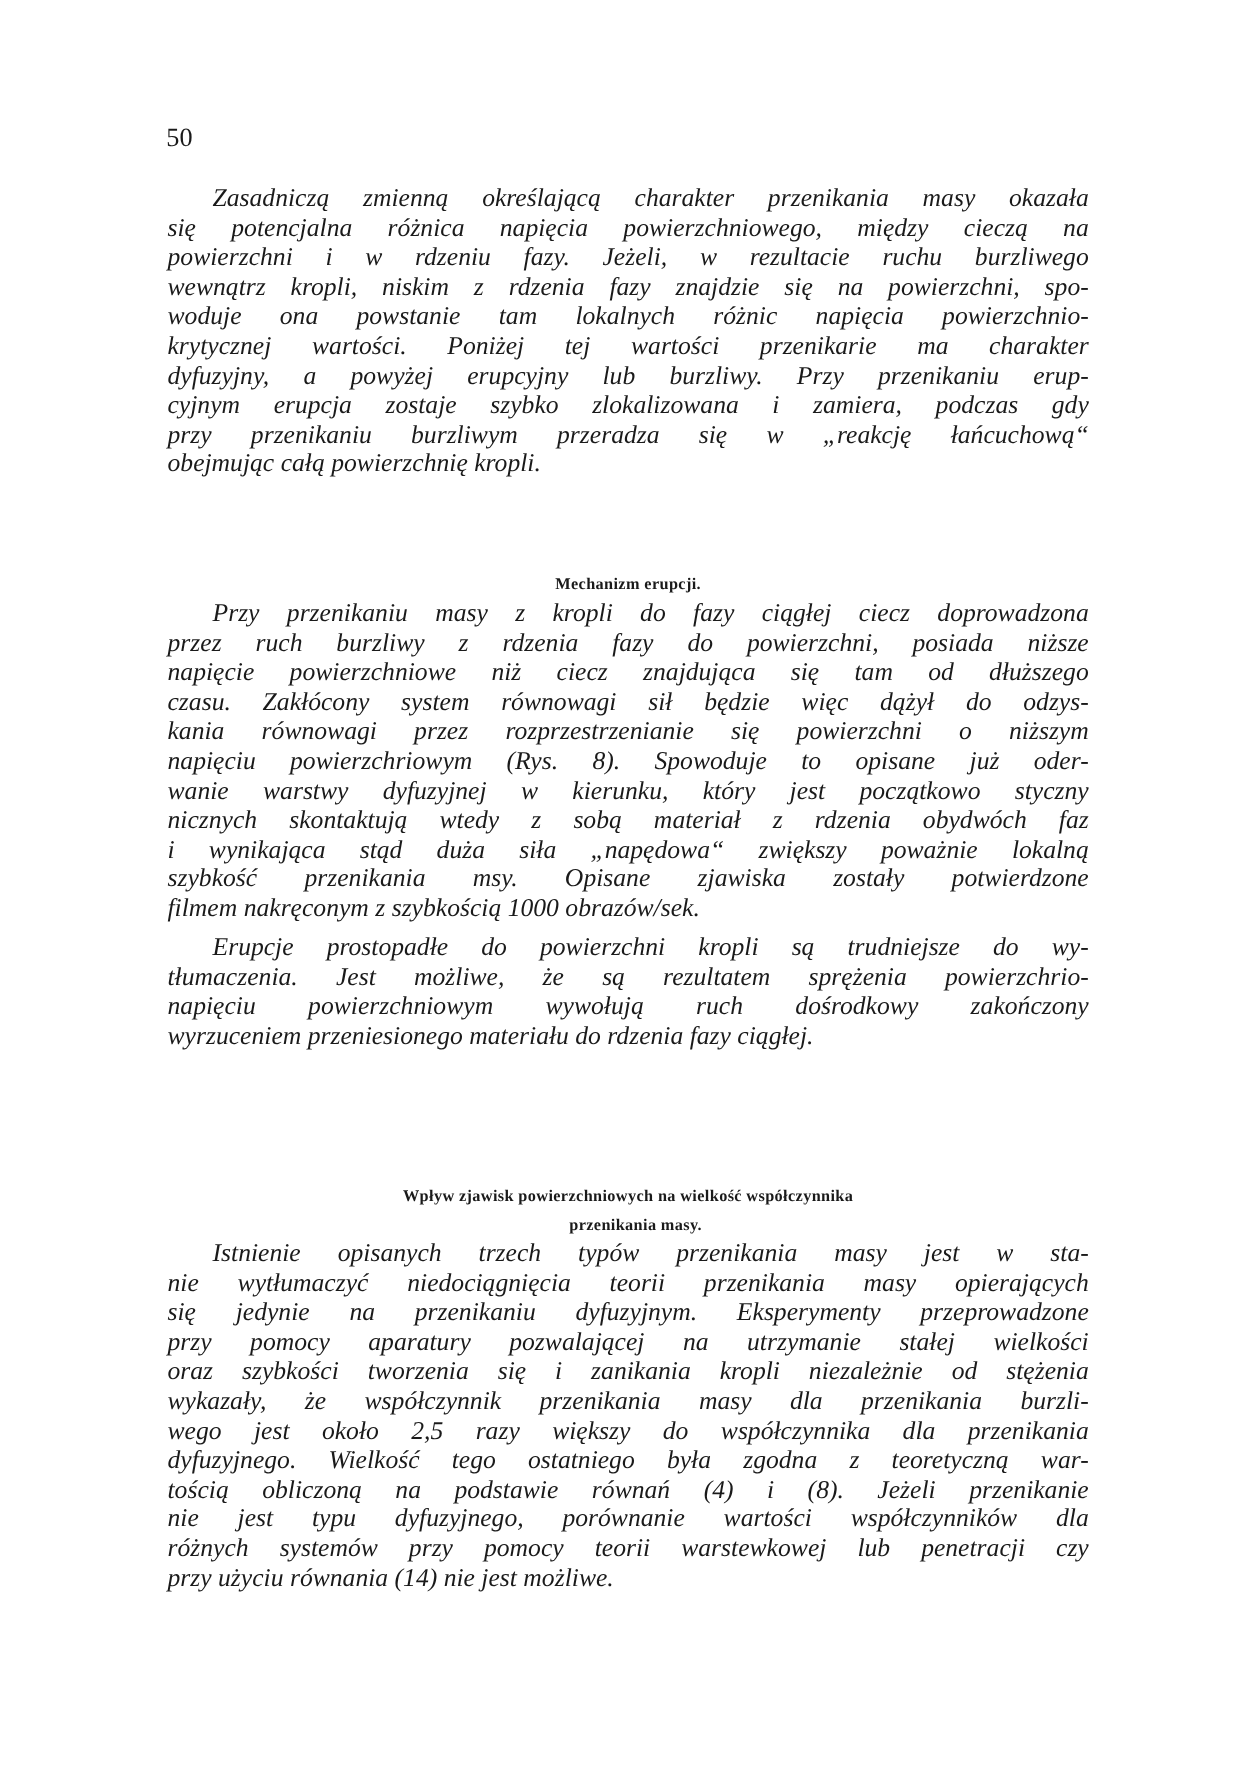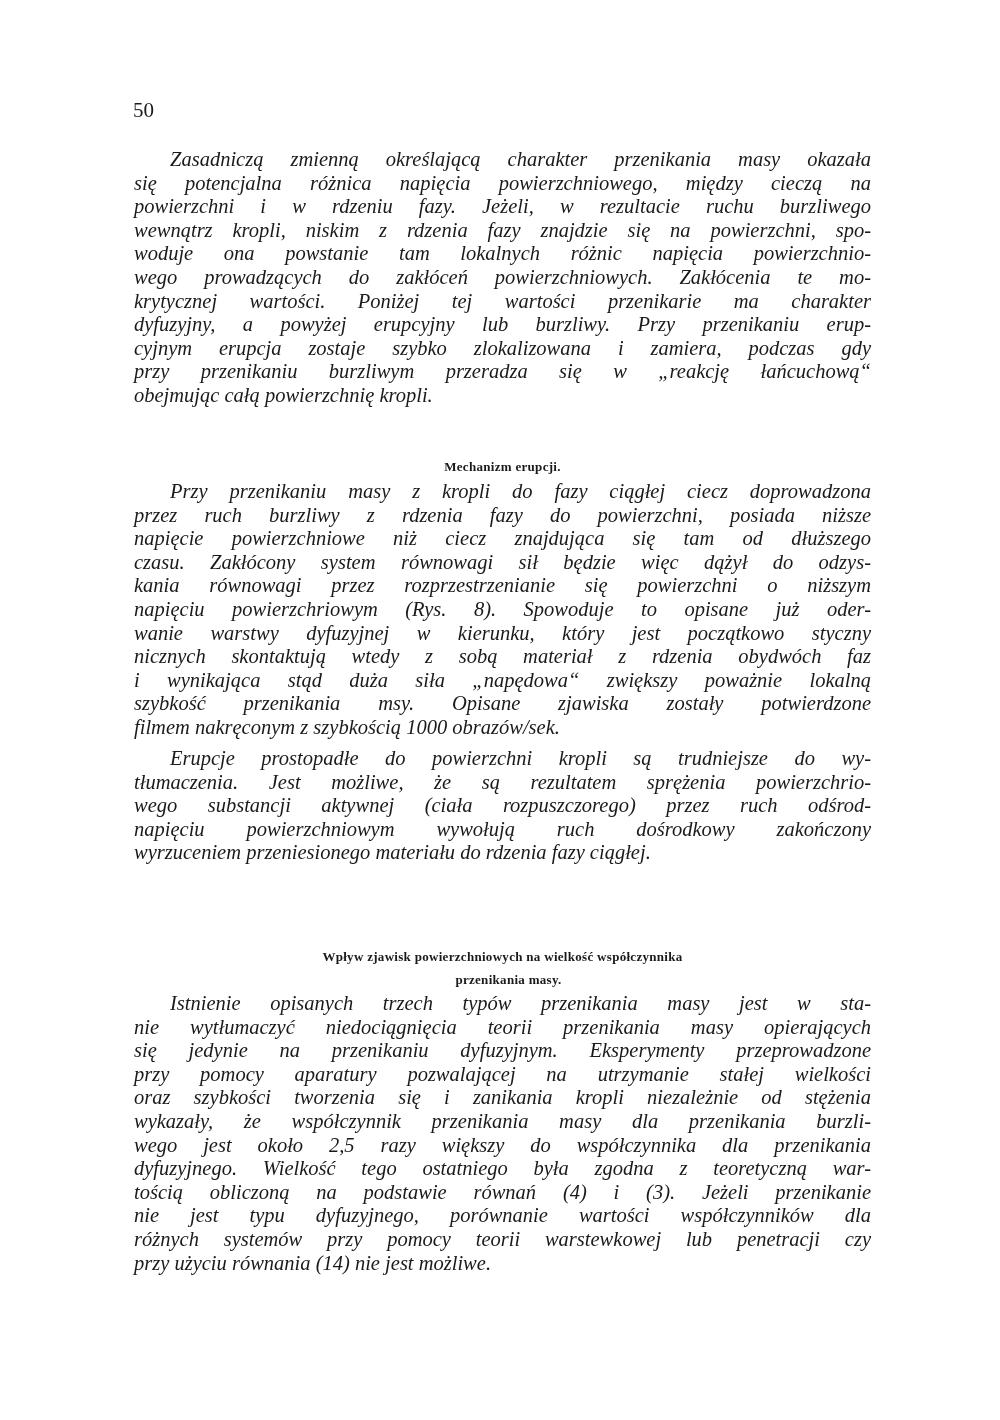--- a/index.html
+++ b/index.html
@@ -74,21 +74,20 @@
 <div class="page">
 
   <div class="page-number">50</div>
 
   <div class="text-block" id="block1">
     <span class="line indent">Zasadniczą zmienną określającą charakter przenikania masy okazała</span>
     <span class="line">się potencjalna różnica napięcia powierzchniowego, między cieczą na</span>
     <span class="line">powierzchni i w rdzeniu fazy. Jeżeli, w rezultacie ruchu burzliwego</span>
     <span class="line">wewnątrz kropli, niskim z rdzenia fazy znajdzie się na powierzchni, spo-</span>
     <span class="line">woduje ona powstanie tam lokalnych różnic napięcia powierzchnio-</span>
-    <span class="line">wego prowadzących do zakłóceń powierzchniowych. Zakłócenia te mo-</span>
     <span class="line">krytycznej wartości. Poniżej tej wartości przenikarie ma charakter</span>
     <span class="line">dyfuzyjny, a powyżej erupcyjny lub burzliwy. Przy przenikaniu erup-</span>
     <span class="line">cyjnym erupcja zostaje szybko zlokalizowana i zamiera, podczas gdy</span>
     <span class="line">przy przenikaniu burzliwym przeradza się w „reakcję łańcuchową“</span>
     <span class="line last">obejmując całą powierzchnię kropli.</span>
   </div>
 
   <div class="heading" id="heading1">Mechanizm erupcji.</div>
 
   <div class="text-block" id="block2">
@@ -101,36 +100,35 @@
     <span class="line">wanie warstwy dyfuzyjnej w kierunku, który jest początkowo styczny</span>
     <span class="line">nicznych skontaktują wtedy z sobą materiał z rdzenia obydwóch faz</span>
     <span class="line">i wynikająca stąd duża siła „napędowa“ zwiększy poważnie lokalną</span>
     <span class="line">szybkość przenikania msy. Opisane zjawiska zostały potwierdzone</span>
     <span class="line last">filmem nakręconym  z szybkością 1000 obrazów/sek.</span>
   </div>
 
   <div class="text-block" id="block3">
     <span class="line indent">Erupcje prostopadłe do powierzchni kropli są trudniejsze do wy-</span>
     <span class="line">tłumaczenia. Jest możliwe, że są rezultatem sprężenia powierzchrio-</span>
-    <span class="line">wego substancji aktywnej (ciała rozpuszczorego) przez ruch odśrod-</span>
     <span class="line">napięciu powierzchniowym wywołują ruch dośrodkowy zakończony</span>
     <span class="line last">wyrzuceniem przeniesionego materiału do rdzenia fazy ciągłej.</span>
   </div>
 
   <div class="heading" id="heading2">Wpływ zjawisk powierzchniowych na wielkość współczynnika</div>
   <div class="heading" id="heading2b">przenikania masy.</div>
 
   <div class="text-block" id="block4">
     <span class="line indent">Istnienie opisanych trzech typów przenikania masy jest w sta-</span>
     <span class="line">nie wytłumaczyć niedociągnięcia teorii przenikania masy opierających</span>
     <span class="line">się jedynie na przenikaniu dyfuzyjnym. Eksperymenty przeprowadzone</span>
     <span class="line">przy pomocy aparatury pozwalającej na utrzymanie stałej wielkości</span>
     <span class="line">oraz szybkości tworzenia się i zanikania kropli niezależnie od stężenia</span>
     <span class="line">wykazały, że współczynnik przenikania masy dla przenikania burzli-</span>
     <span class="line">wego jest około 2,5 razy większy do współczynnika dla przenikania</span>
     <span class="line">dyfuzyjnego. Wielkość tego ostatniego była zgodna z teoretyczną war-</span>
-    <span class="line">tością obliczoną na podstawie równań (4) i (3). Jeżeli przenikanie</span>
+    <span class="line">tością obliczoną na podstawie równań (4) i (8). Jeżeli przenikanie</span>
     <span class="line">nie jest typu dyfuzyjnego, porównanie wartości współczynników dla</span>
     <span class="line">różnych systemów przy pomocy teorii warstewkowej lub penetracji czy</span>
     <span class="line last">przy użyciu równania (14) nie jest możliwe.</span>
   </div>
 
 </div>
 
 </body></html>

